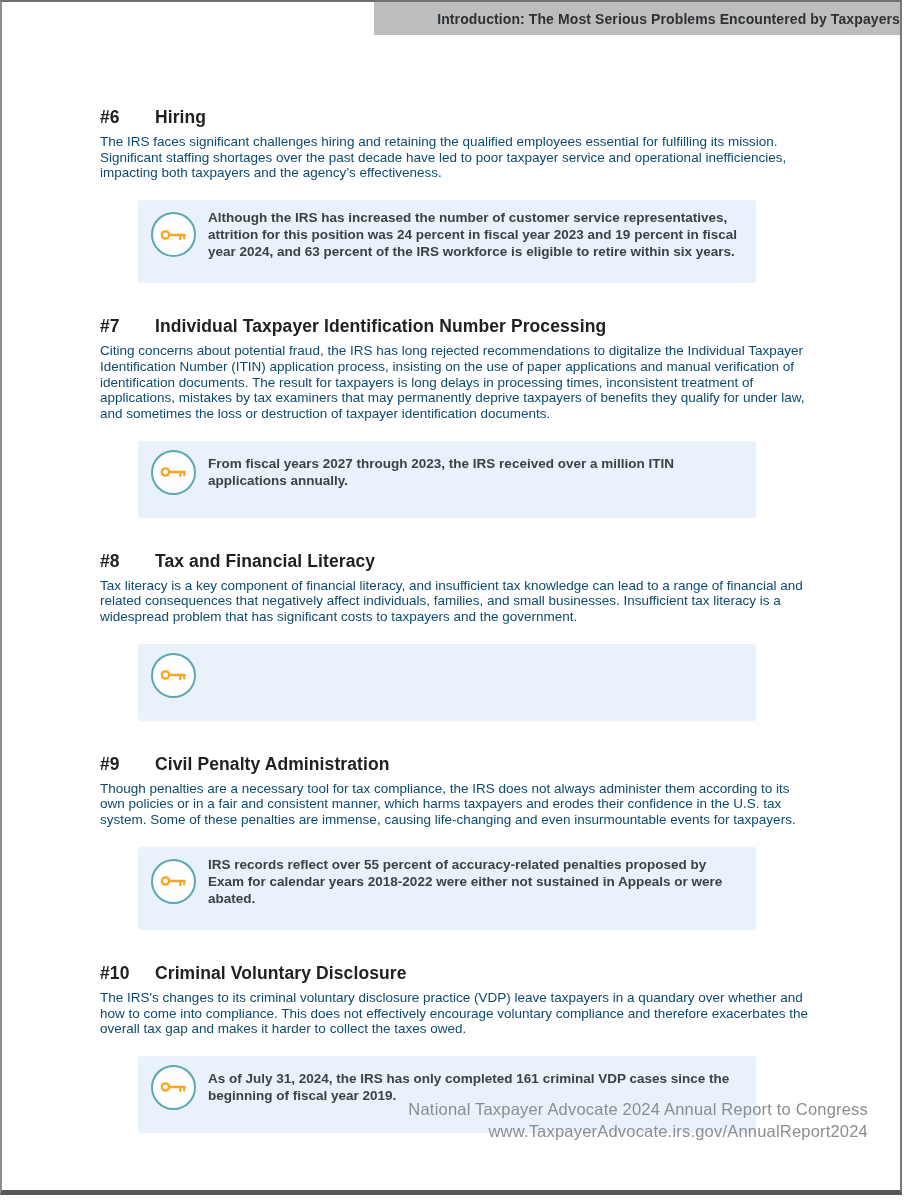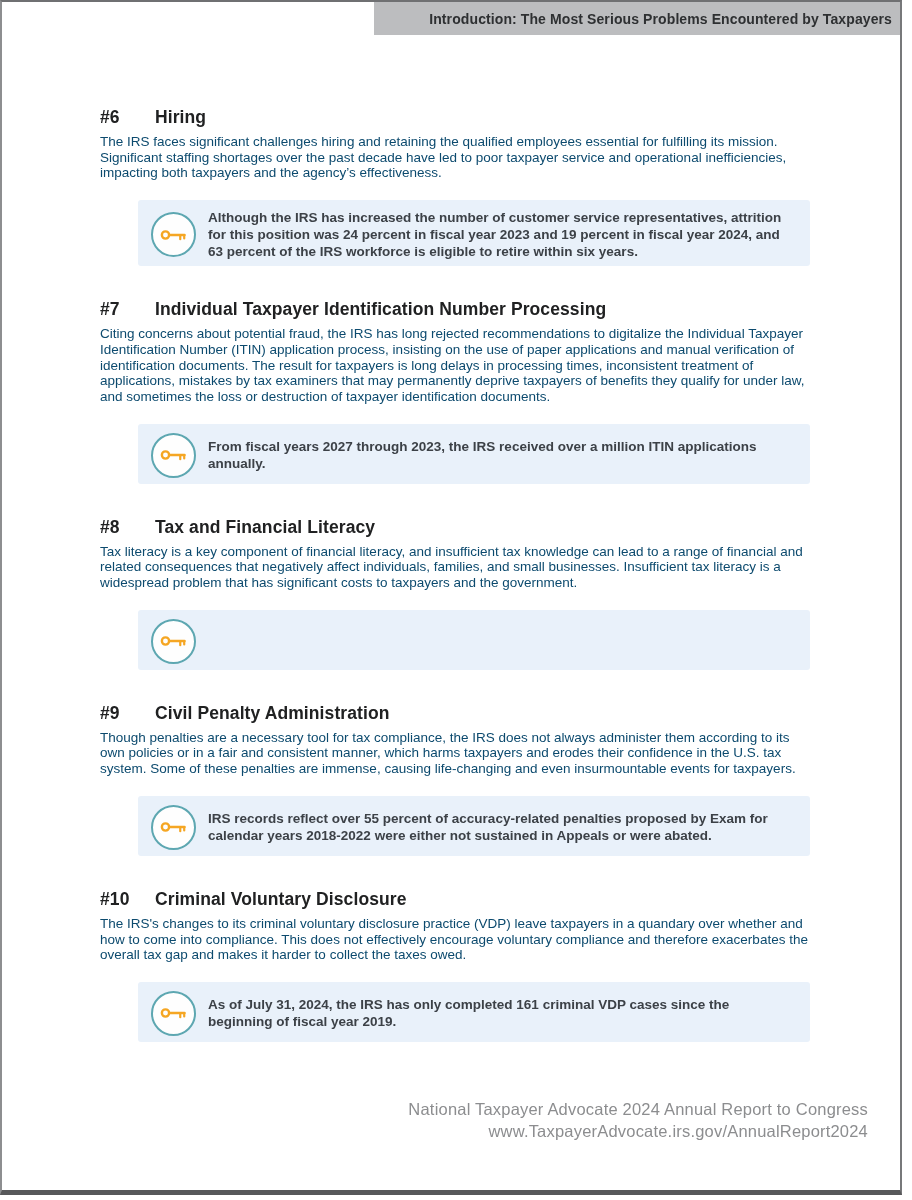--- a/index.html
+++ b/index.html
@@ -23,21 +23,21 @@
   .header-bar {
     position: absolute;
     top: 0;
     right: 0;
     left: 372px;
     height: 33px;
     background: #bcbdbf;
     display: flex;
     align-items: center;
     justify-content: flex-end;
-    padding-right: 8px;
+    padding-right: 0;
     font-size: 14px;
     font-weight: 600;
     color: #2e3032;
     letter-spacing: 0.1px;
   }
   .content {
     padding: 104px 88px 0 98px;
   }
   .section h2 {
     display: flex;
@@ -53,23 +53,23 @@
   }
   .section p.body-text {
     margin: 0 0 19px 0;
     max-width: 714px;
     font-size: 13.5px;
     line-height: 15.7px;
     color: #0c4a6e;
   }
   .callout {
     box-sizing: border-box;
-    width: 672px;
+    width: 618px;
     margin: 0 0 32px 38px;
-    padding: 9px 18px 6px 0;
+    padding: 9px 18px 23px 0;
     background: #e9f1fa;
     border-radius: 3px;
     display: flex;
     align-items: center;
   }
   .callout .icon-col {
     flex: 0 0 70px;
     display: flex;
     align-items: center;
     justify-content: center;

